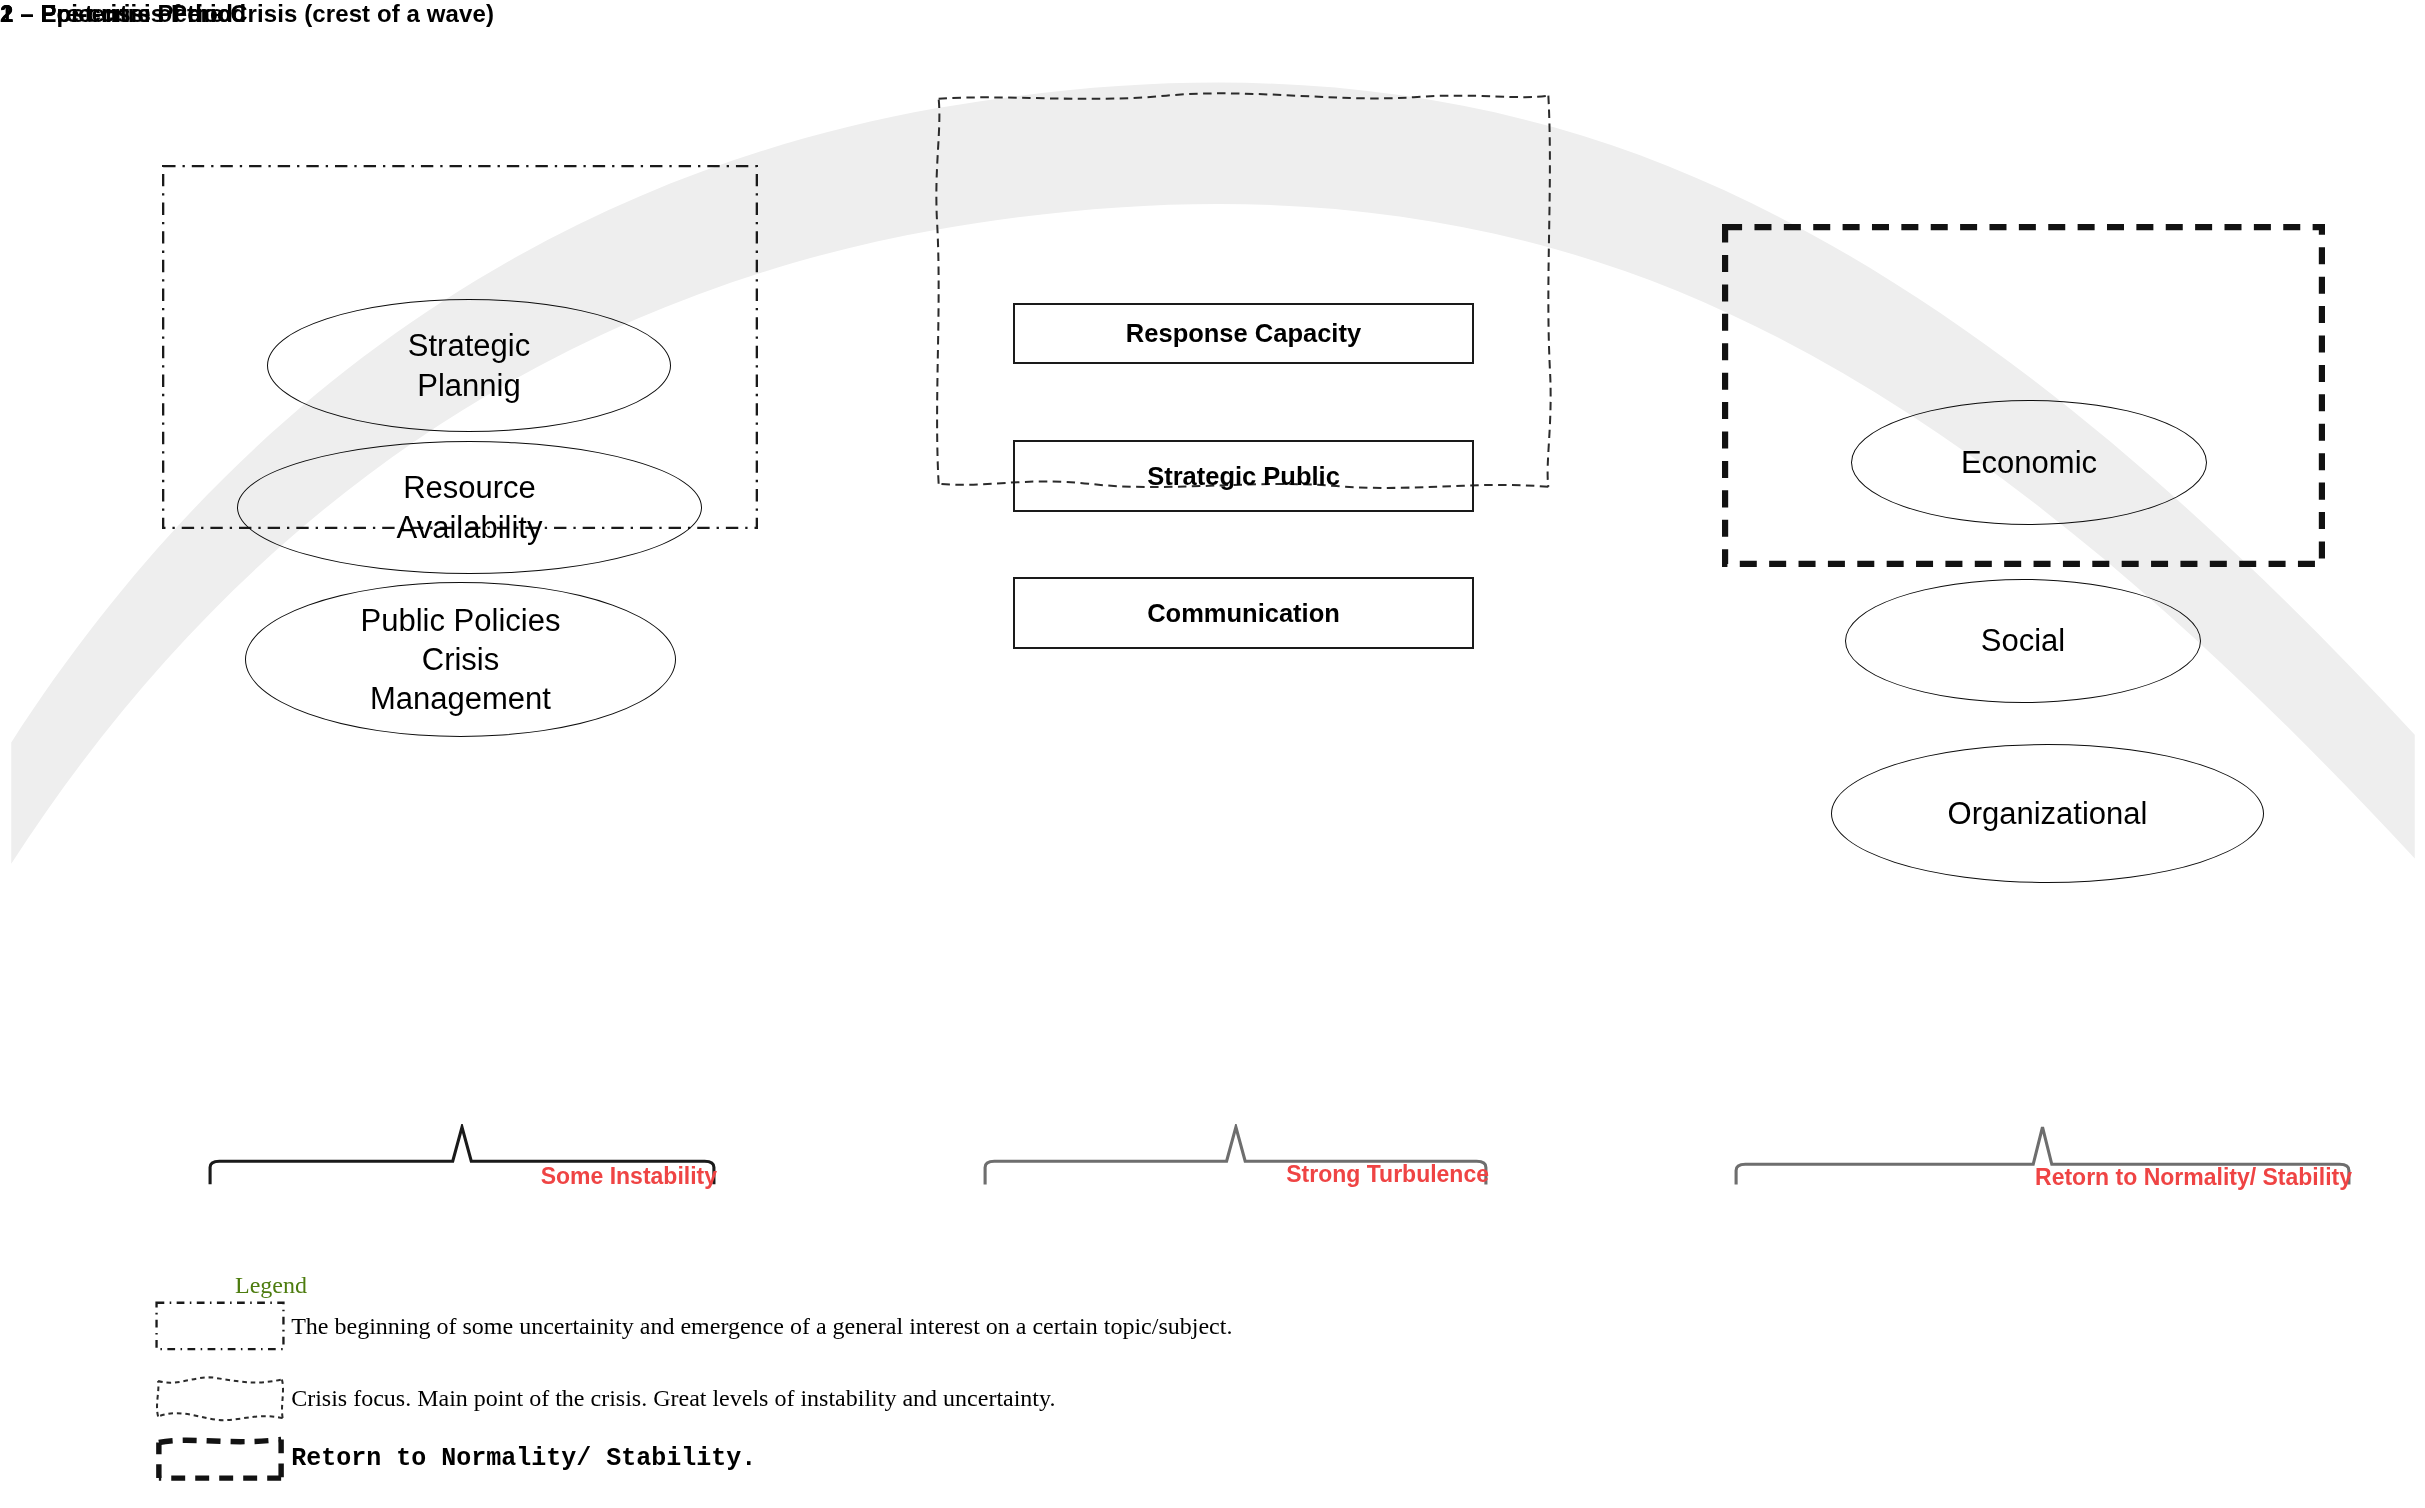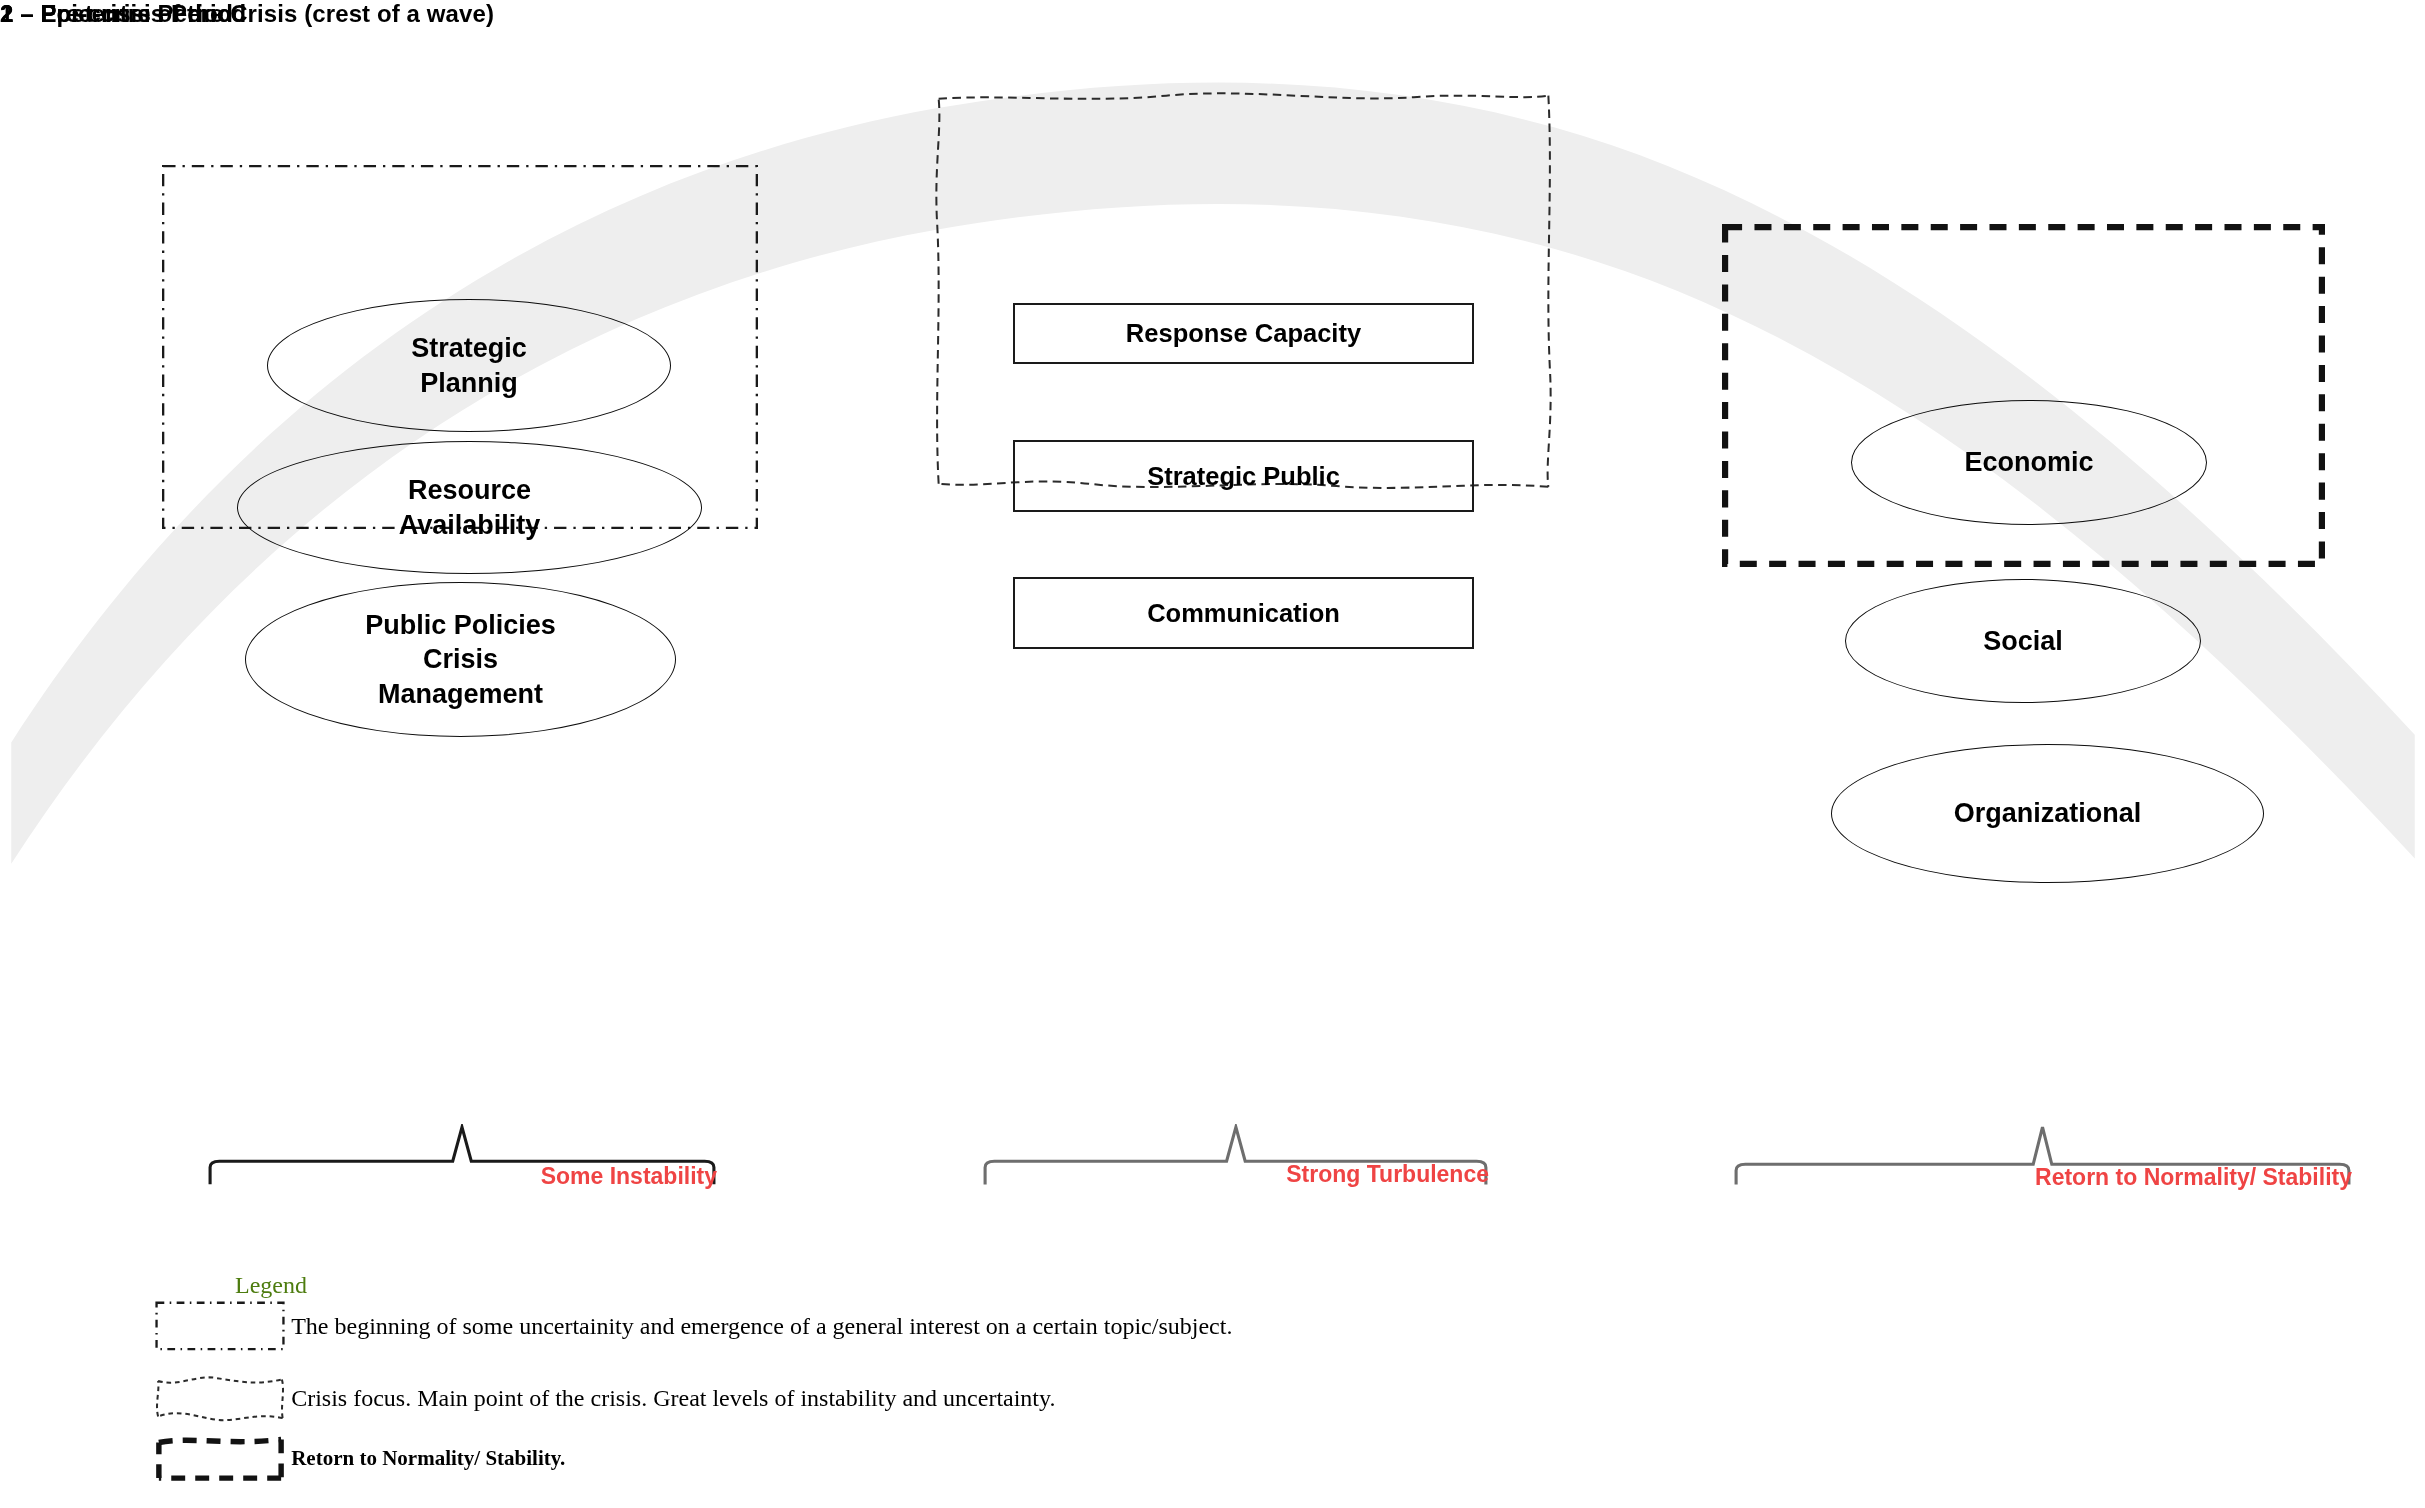--- a/index.html
+++ b/index.html
@@ -75,22 +75,22 @@
   .ellipse-node {
     position: absolute;
     z-index: 5;
     display: flex;
     align-items: center;
     justify-content: center;
     text-align: center;
     border: 1.9px solid #0d0d0d;
     border-radius: 50%;
     background: transparent;
-    font-weight: bold;
-    font-size: 27px;
+    font-weight: normal;
+    font-size: 31px;
     line-height: 1.26;
     color: #000000;
     box-sizing: border-box;
   }
 
   
   .rect-node {
     position: absolute;
     z-index: 5;
     display: flex;
@@ -154,23 +154,23 @@
   }
   .legend-swatch svg { display: block; overflow: visible; }
 
   .legend-text {
     font-family: "Liberation Serif", serif;
     font-size: 24px;
     color: #000000;
     white-space: nowrap;
   }
   .legend-text.condensed {
-    font-family: Liberation Serif, serif;
+    font-family: Liberation Mono, monospace;
     font-weight: bold;
-    font-size: 21px;
+    font-size: 25px;
   }
 </style>
 </head>
 <body>
 
 <div id="canvas">
 
   <svg class="wave-layer" viewBox="0 0 3136 1950" aria-hidden="true">
     <path d="M 14 960
              C 330 470, 760 220, 1210 140

